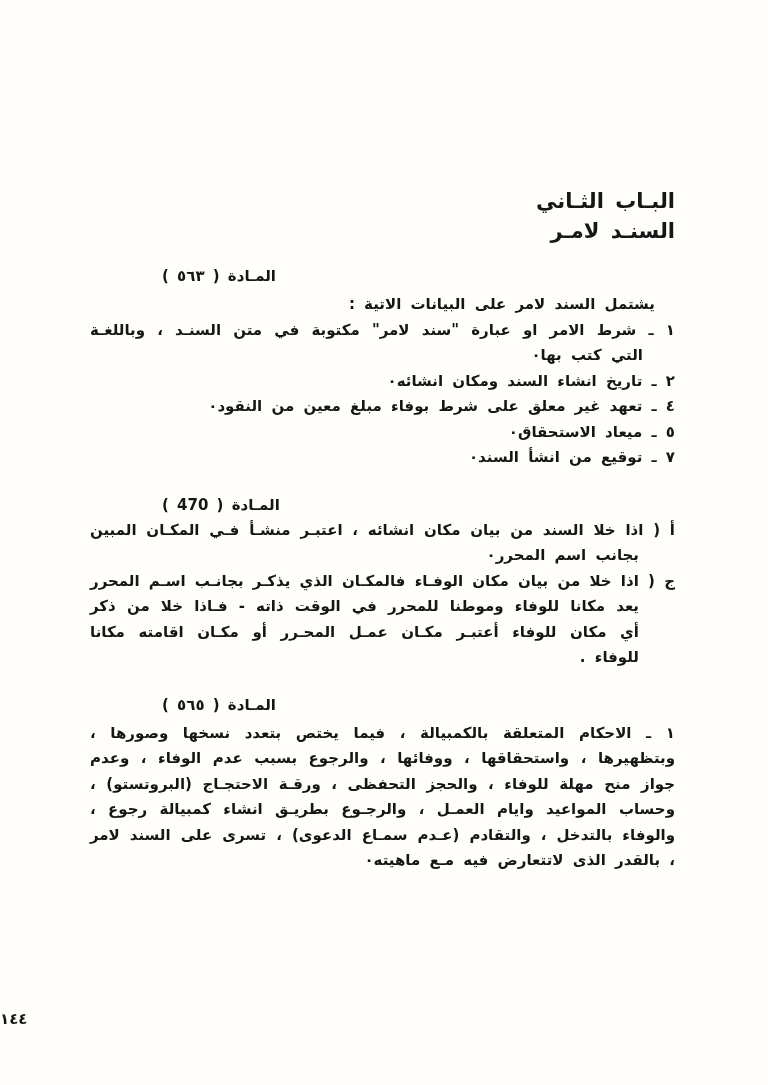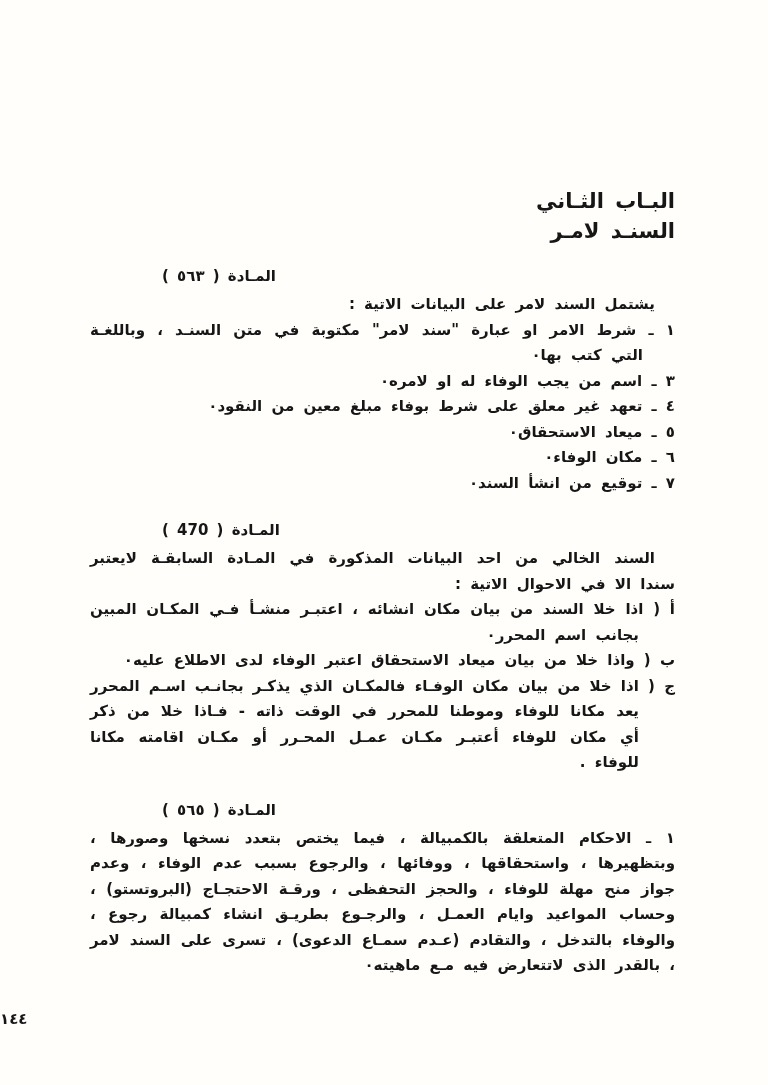--- a/index.html
+++ b/index.html
@@ -74,32 +74,29 @@
 <div class="page" dir="rtl">
   <div class="content">
 
     <div class="chapter-title">البـاب الثـاني</div>
     <div class="chapter-subtitle">السنـد لامـر</div>
 
     <section class="article">
       <div class="article-heading">المـادة ( ٥٦٣ )</div>
       <p class="intro">يشتمل السند لامر على البيانات الاتية :</p>
       <p class="item hang">١ ـ شرط الامر او عبارة "سند لامر" مكتوبة في متن السنـد ، وباللغـة التي كتب بها٠</p>
-      <p class="item hang">٣ ـ اسم من يجب الوفاء له او لامره٠</p>
+      <p class="item hang">٢ ـ تاريخ انشاء السند ومكان انشائه٠</p>
       <p class="item hang">٤ ـ تعهد غير معلق على شرط بوفاء مبلغ معين من النقود٠</p>
       <p class="item hang">٥ ـ ميعاد الاستحقاق٠</p>
-      <p class="item hang">٦ ـ مكان الوفاء٠</p>
       <p class="item hang">٧ ـ توقيع من انشأ السند٠</p>
     </section>
 
     <section class="article">
       <div class="article-heading">المـادة ( 470 )</div>
-      <p class="intro">السند الخالي من احد البيانات المذكورة في المـادة السابقـة لايعتبر سندا الا في الاحوال الاتية :</p>
       <p class="item hang-lg">أ ( اذا خلا السند من بيان مكان انشائه ، اعتبـر منشـأ فـي المكـان المبين بجانب اسم المحرر٠</p>
-      <p class="item hang-lg">ب ( واذا خلا من بيان ميعاد الاستحقاق اعتبر الوفاء لدى الاطلاع عليه٠</p>
       <p class="item hang-lg">ج ( اذا خلا من بيان مكان الوفـاء فالمكـان الذي يذكـر بجانـب اسـم المحرر يعد مكانا للوفاء وموطنا للمحرر في الوقت ذاته - فـاذا خلا من ذكر أي مكان للوفاء أعتبـر مكـان عمـل المحـرر أو مكـان اقامته مكانا للوفاء .</p>
     </section>
 
     <section class="article">
       <div class="article-heading">المـادة ( ٥٦٥ )</div>
       <p class="item flat">١ ـ الاحكام المتعلقة بالكمبيالة ، فيما يختص بتعدد نسخها وصورها ، وبتظهيرها ، واستحقاقها ، ووفائها ، والرجوع بسبب عدم الوفاء ، وعدم جواز منح مهلة للوفاء ، والحجز التحفظى ، ورقـة الاحتجـاج (البروتستو) ، وحساب المواعيد وايام العمـل ، والرجـوع بطريـق انشاء كمبيالة رجوع ، والوفاء بالتدخل ، والتقادم (عـدم سمـاع الدعوى) ، تسرى على السند لامر ، بالقدر الذى لاتتعارض فيه مـع ماهيته٠</p>
     </section>
 
   </div>
 

